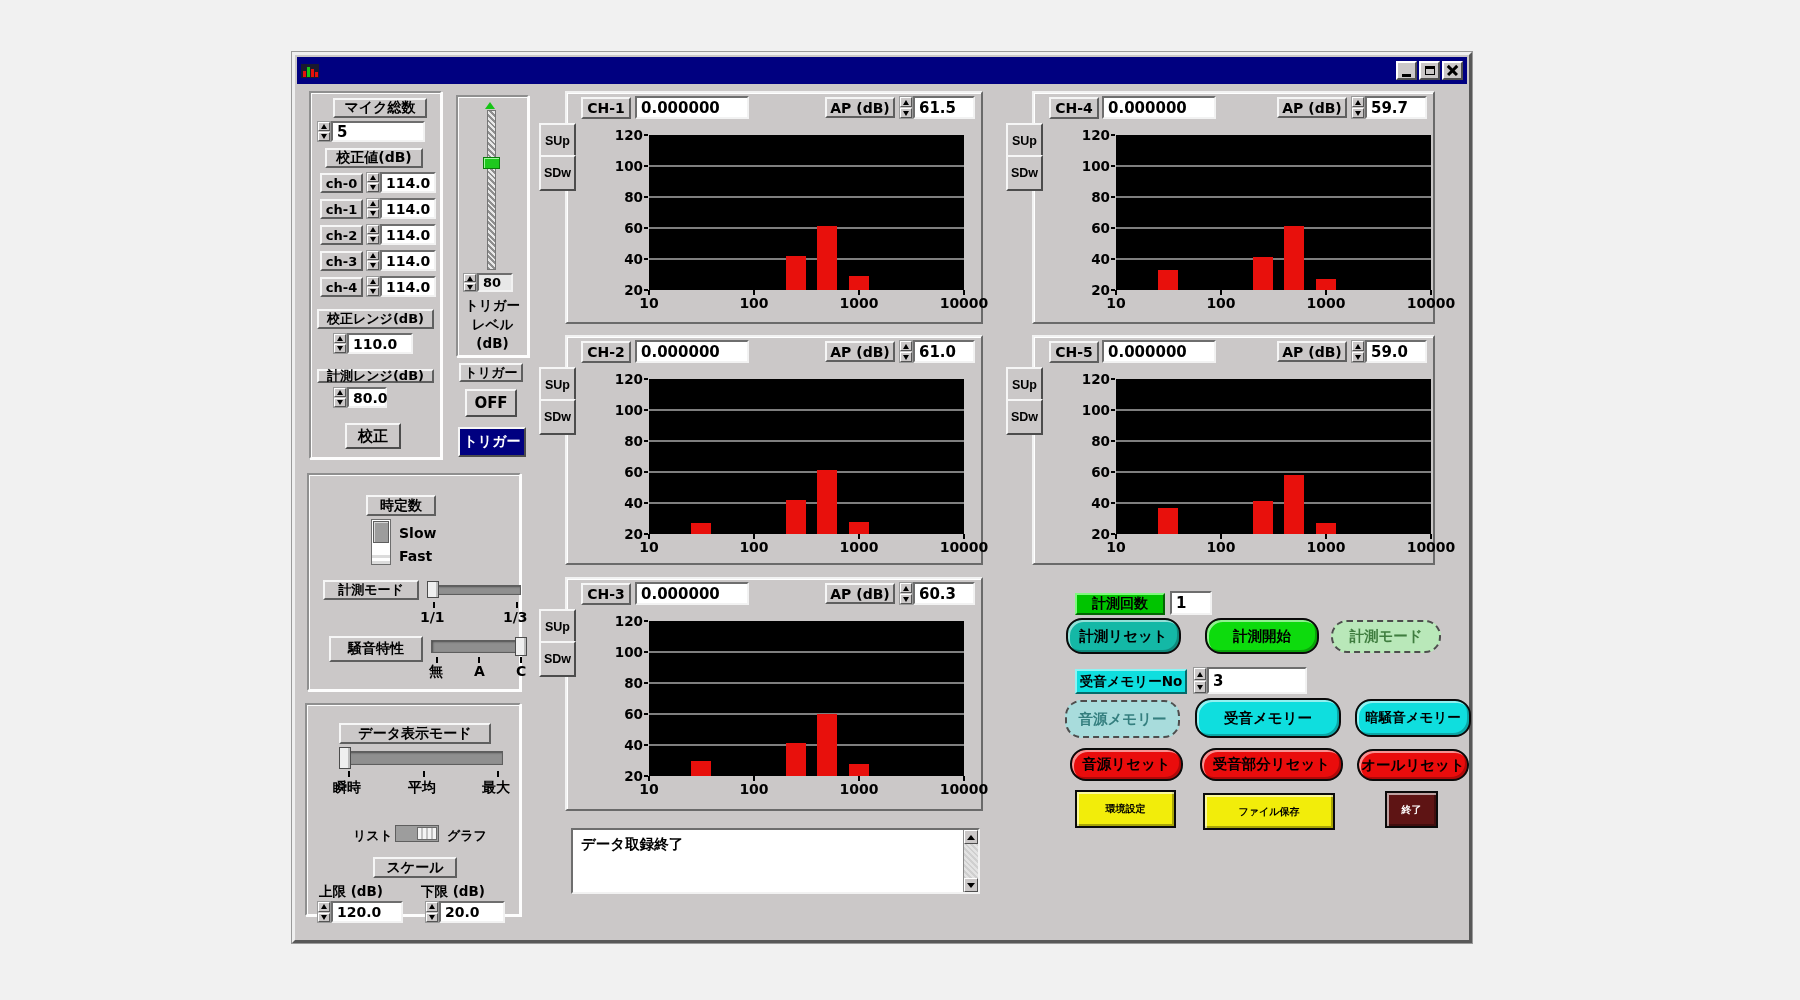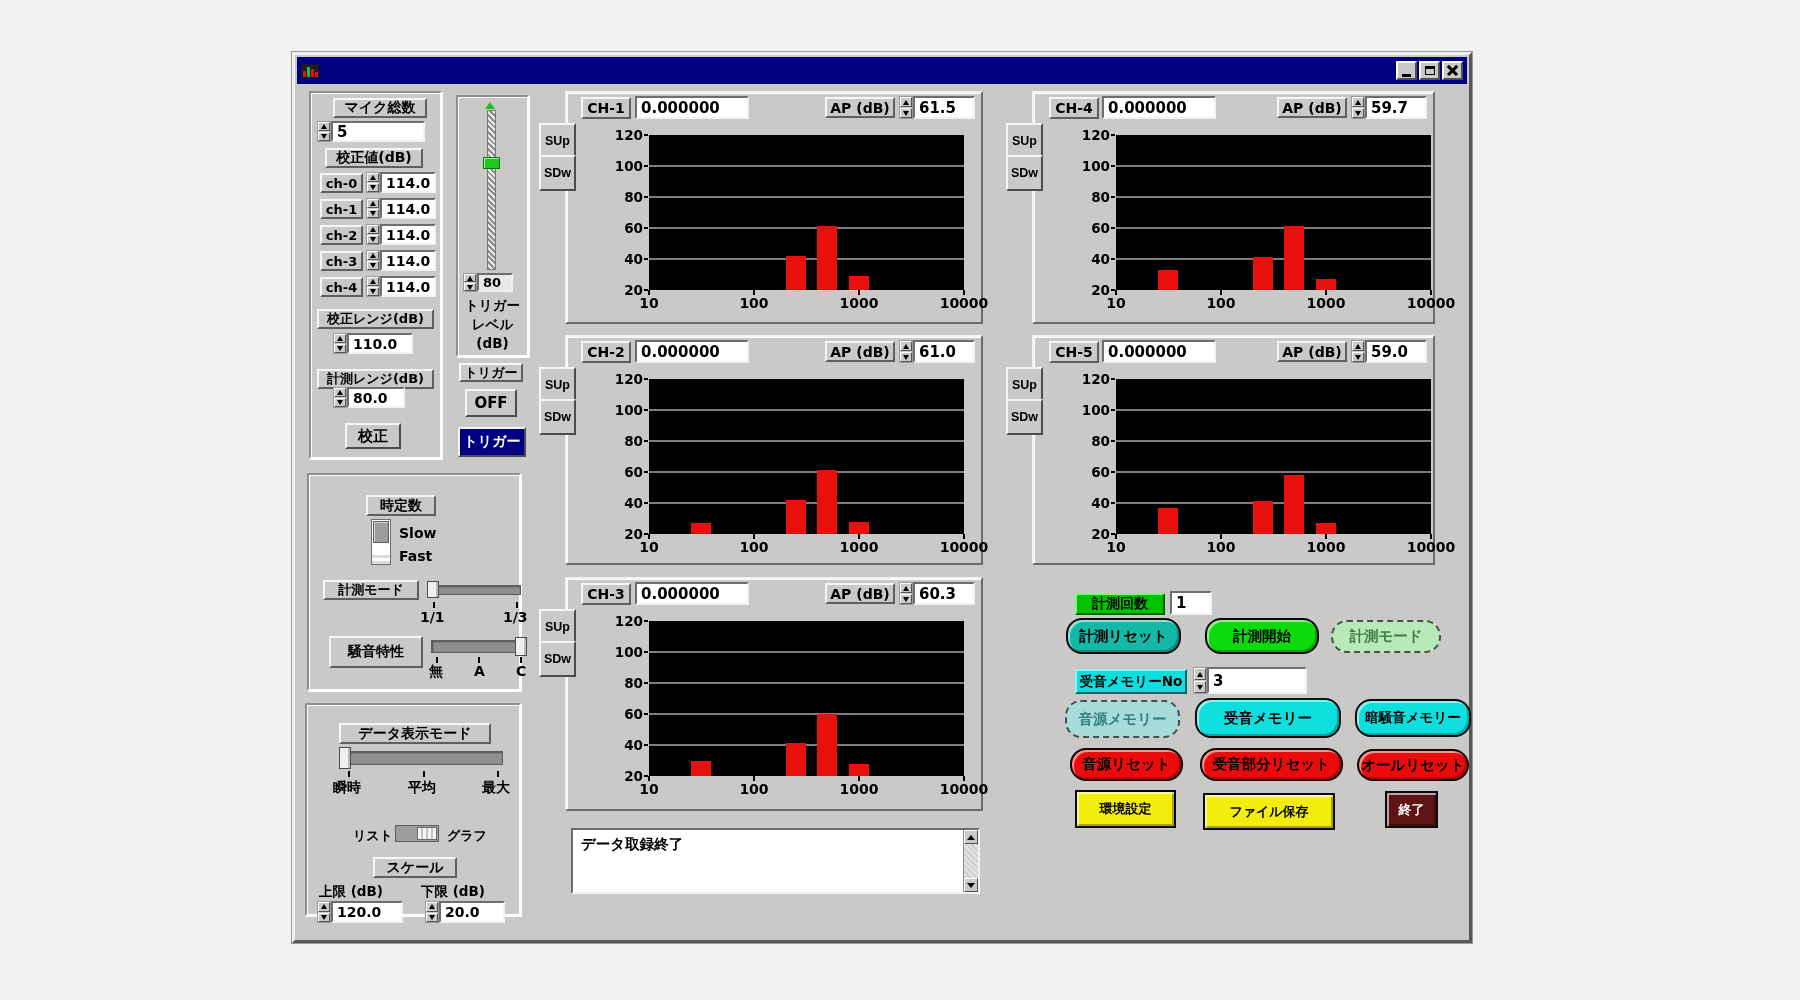--- a/index.html
+++ b/index.html
@@ -61,21 +61,21 @@
   .hhandle{position:absolute;width:12px;background:#efefef;border:1px solid #4c4c4c;box-shadow:inset -2px 0 0 #bdbdbd;}
   .tickdash{position:absolute;width:2px;height:6px;background:#000;}
   .vswitch{position:absolute;width:20px;background:#fff;border:1px solid #6e6e6e;box-shadow:inset 0 -3px 0 #dcdcdc,inset 0 -6px 0 #fff,inset 0 -9px 0 #dcdcdc;}
   .vswitch .handle{position:absolute;left:1px;right:1px;top:1px;height:22px;background:#9d9d9d;border:1px solid #5e5e5e;box-shadow:inset 1px 1px 0 #d8d8d8;}
   .toggle{position:absolute;width:44px;height:17px;background:#9d9d9d;border:1px solid #5e5e5e;}
   .toggle .handle{position:absolute;right:1px;top:1px;bottom:1px;width:20px;background:repeating-linear-gradient(90deg,#f4f4f4 0 3px,#c2c2c2 3px 5px);border:1px solid #6a6a6a;}
 
   
   .pill{position:absolute;border-radius:16px;border:2px solid #0a0a0a;font-weight:bold;font-size:14.5px;display:flex;align-items:center;justify-content:center;white-space:nowrap;box-shadow:inset 2px 2px 0 rgba(255,255,255,.55), inset -2px -2px 0 rgba(0,0,0,.25);}
   .pill.disabled{border:2px dashed #4d4d4d;box-shadow:none;}
-  .sq{position:absolute;border:2px solid #0a0a0a;font-weight:bold;font-size:13px;display:flex;align-items:center;justify-content:center;white-space:nowrap;box-shadow:inset 2px 2px 0 rgba(255,255,255,.6), inset -2px -2px 0 rgba(0,0,0,.3);}
+  .sq{position:absolute;border:2px solid #0a0a0a;font-weight:bold;font-size:10px;display:flex;align-items:center;justify-content:center;white-space:nowrap;box-shadow:inset 2px 2px 0 rgba(255,255,255,.6), inset -2px -2px 0 rgba(0,0,0,.3);}
 
   
   .msgbox{position:absolute;left:276px;top:773px;width:409px;height:66px;background:#fff;border:2px solid;border-color:#6e6e6e #f2f2f2 #f2f2f2 #6e6e6e;}
   .msgtext{position:absolute;left:8px;top:5px;font-weight:bold;font-size:14.5px;}
   .msgscroll{position:absolute;right:0;top:0;bottom:0;width:15px;background:repeating-linear-gradient(45deg,#e3e3e3 0 2px,#cfcfcf 2px 4px);border-left:1px solid #8a8a8a;}
   .scrollbtn{position:absolute;left:0;right:0;height:14px;background:#cbc8c8;border:1px solid;border-color:#fff #4f4f4f #4f4f4f #fff;display:flex;align-items:center;justify-content:center;}
   .scrollbtn.top{top:0;} .scrollbtn.bot{bottom:0;}
   .tri-up{width:0;height:0;border-left:4px solid transparent;border-right:4px solid transparent;border-bottom:5px solid #000;}
   .tri-dn{width:0;height:0;border-left:4px solid transparent;border-right:4px solid transparent;border-top:5px solid #000;}
 
@@ -189,31 +189,31 @@
       <span class="arrows">
             <span class="sa up">
               <i></i>
             </span>
             <span class="sa dn">
               <i></i>
             </span>
           </span>
       <span class="field sfield" style="width:66px;font-size:14px;">110.0</span>
     </span>
-    <span class="plate" style="left:6px;top:276px;width:117px;height:20px;font-size:13px;">計測レンジ(dB)</span>
+    <span class="plate" style="left:6px;top:276px;width:117px;height:14px;font-size:13px;">計測レンジ(dB)</span>
     <span class="spin" style="left:22px;top:294px;height:21px;">
       <span class="arrows">
             <span class="sa up">
               <i></i>
             </span>
             <span class="sa dn">
               <i></i>
             </span>
           </span>
-      <span class="field sfield" style="width:58px;font-size:14px;text-align:center;">80.0</span>
+      <span class="field sfield" style="width:40px;font-size:14px;text-align:center;">80.0</span>
     </span>
     <button class="btn" style="left:34px;top:330px;width:56px;height:26px;">校正</button>
   </div>
 
   <div class="etched" style="left:161px;top:40px;width:73px;height:262px;">
     <span class="vtop" style="left:27px;top:5px;"></span>
     <span class="vtrack" style="left:29px;top:13px;height:160px;"></span>
     <span class="vhandle" style="left:25px;top:60px;"></span>
     <span class="spin" style="left:5px;top:176px;height:19px;">
       <span class="arrows">
@@ -244,21 +244,21 @@
     <span class="lbl" style="left:90px;top:73px;">Fast</span>
 
     <span class="plate" style="left:14px;top:105px;width:96px;height:20px;font-size:13px;">計測モード</span>
     <span class="htrack" style="left:120px;top:110px;width:92px;height:10px;"></span>
     <span class="hhandle" style="left:118px;top:106px;height:17px;"></span>
     <span class="tickdash" style="left:124px;top:127px;"></span>
     <span class="tickdash" style="left:207px;top:127px;"></span>
     <span class="lbl" style="left:111px;top:134px;">1/1</span>
     <span class="lbl" style="left:194px;top:134px;">1/3</span>
 
-    <span class="plate" style="left:20px;top:161px;width:94px;height:32px;">騒音特性</span>
+    <span class="plate" style="left:20px;top:161px;width:94px;height:26px;">騒音特性</span>
     <span class="htrack" style="left:122px;top:165px;width:94px;height:13px;"></span>
     <span class="hhandle" style="left:206px;top:162px;height:19px;"></span>
     <span class="tickdash" style="left:127px;top:182px;"></span>
     <span class="tickdash" style="left:169px;top:182px;"></span>
     <span class="tickdash" style="left:211px;top:182px;"></span>
     <span class="lbl" style="left:120px;top:188px;">無</span>
     <span class="lbl" style="left:165px;top:188px;">A</span>
     <span class="lbl" style="left:207px;top:188px;">C</span>
   </div>
 

